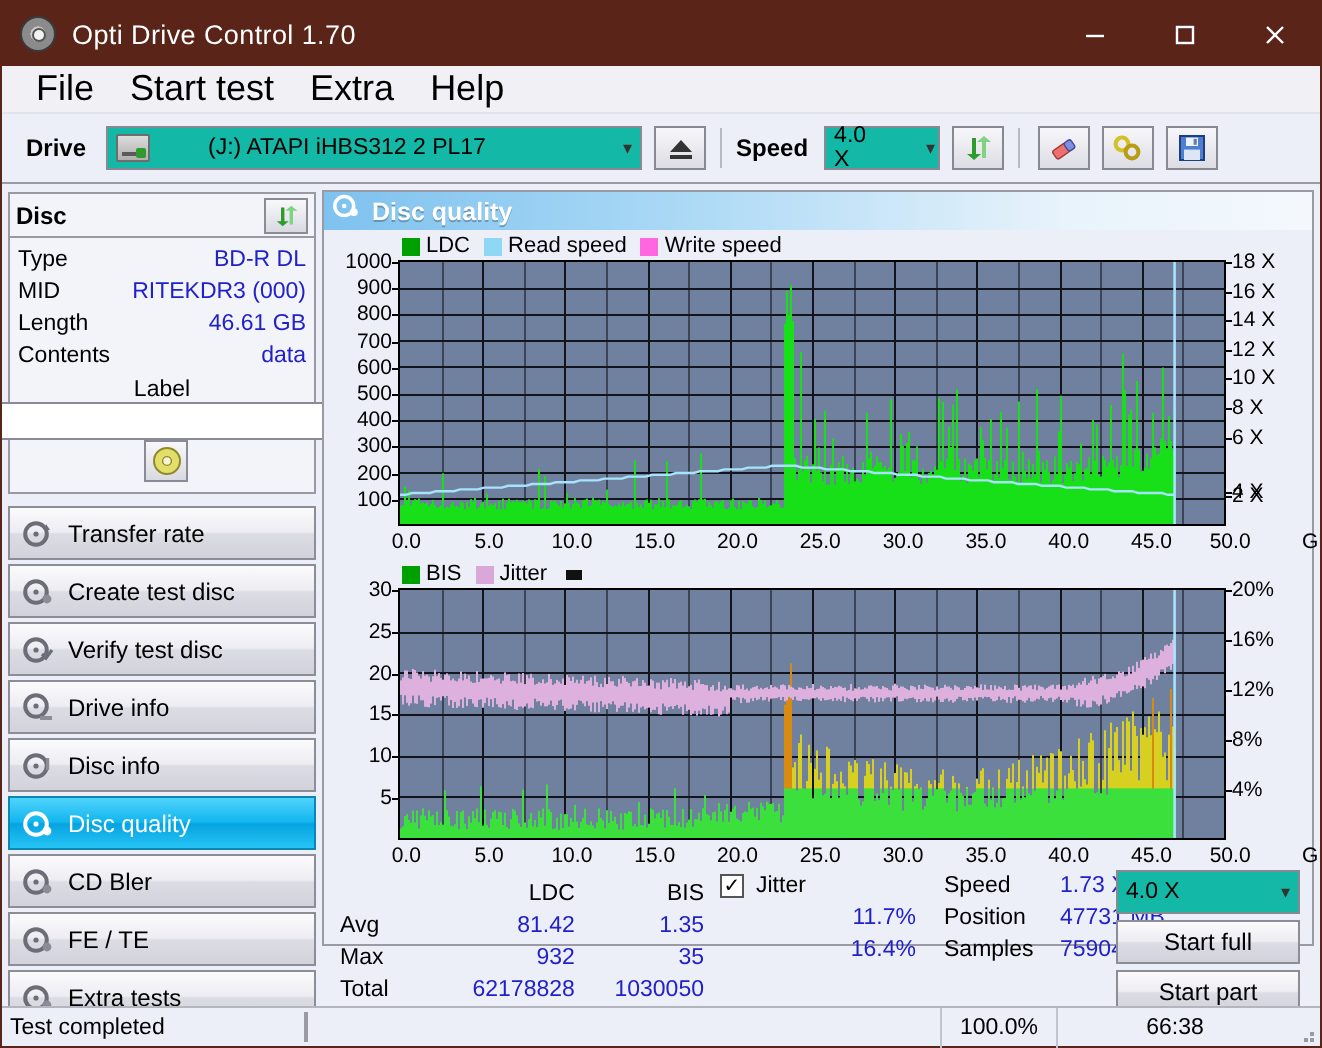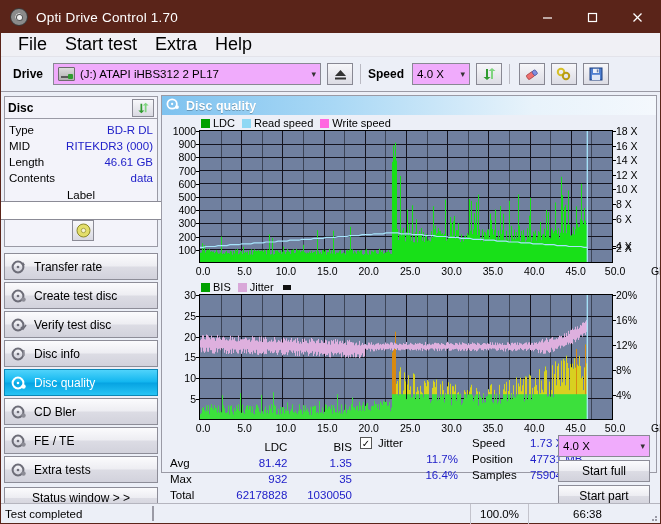--- a/index.html
+++ b/index.html
@@ -49,23 +49,23 @@
   }
   .menu-item { font-size: 18px; color: #000; padding: 2px 9px; }
   
   .drivebar {
     height: 35px; background: #eceff7;
     display: flex; align-items: center; padding: 0 6px;
     border-bottom: 1px solid #9a9aa5;
   }
   .lbl-bold { font-size: 12px; font-weight: bold; color: #000; }
   .combo {
-    height: 22px; background: #f0abfc; border: 1px solid #888893;
+    height: 22px; background: #14b8a6; border: 1px solid #888893;
     display: flex; align-items: center; font-size: 11.5px; color: #000;
-    padding: 0 4px; position: relative;
+    padding: 0 4px; position: relative; gap: 24px;
   }
   .combo .chev { margin-left: auto; font-size: 9px; color: #333; padding-left: 6px; }
   .drive-combo { width: 268px; margin-left: 10px; }
   .drive-ico {
     width: 17px; height: 14px; margin-right: 5px; flex: none;
     background: linear-gradient(#dcdcdc,#b0b0b0);
     border: 1px solid #6d6d6d; border-radius: 1px; position: relative;
   }
   .drive-ico::after {
     content:""; position:absolute; left:2px; bottom:2px; width:7px; height:2px; background:#5a5a5a;
@@ -355,20 +355,30 @@
       </div>
       <div class="nav-btn">
         <span class="nav-ico">
           <svg width="16" height="16" viewBox="0 0 16 16">
               <circle cx="7" cy="8" r="5.4" fill="none" stroke="#6d6d78" stroke-width="2"></circle>
               <circle cx="7" cy="8" r="1.3" fill="#6d6d78"></circle>
               <path d="M10 10 l2 2 l3 -4" fill="none" stroke="#6d6d78" stroke-width="1.6"></path>
             </svg>
         </span>
         <span>Verify test disc</span>
+      </div>
+      <div class="nav-btn">
+        <span class="nav-ico">
+          <svg width="16" height="16" viewBox="0 0 16 16">
+              <circle cx="7" cy="7" r="5.4" fill="none" stroke="#6d6d78" stroke-width="2"></circle>
+              <circle cx="7" cy="7" r="1.3" fill="#6d6d78"></circle>
+              <rect x="9" y="12" width="6" height="2" fill="#8c8c96"></rect>
+            </svg>
+        </span>
+        <span>Drive info</span>
       </div>
       <div class="nav-btn">
         <span class="nav-ico">
           <svg width="16" height="16" viewBox="0 0 16 16">
               <circle cx="7" cy="8" r="5.4" fill="none" stroke="#6d6d78" stroke-width="2"></circle>
               <circle cx="7" cy="8" r="1.3" fill="#6d6d78"></circle>
               <rect x="12" y="4" width="1.6" height="6" fill="#8c8c96"></rect>
             </svg>
         </span>
         <span>Disc info</span>

